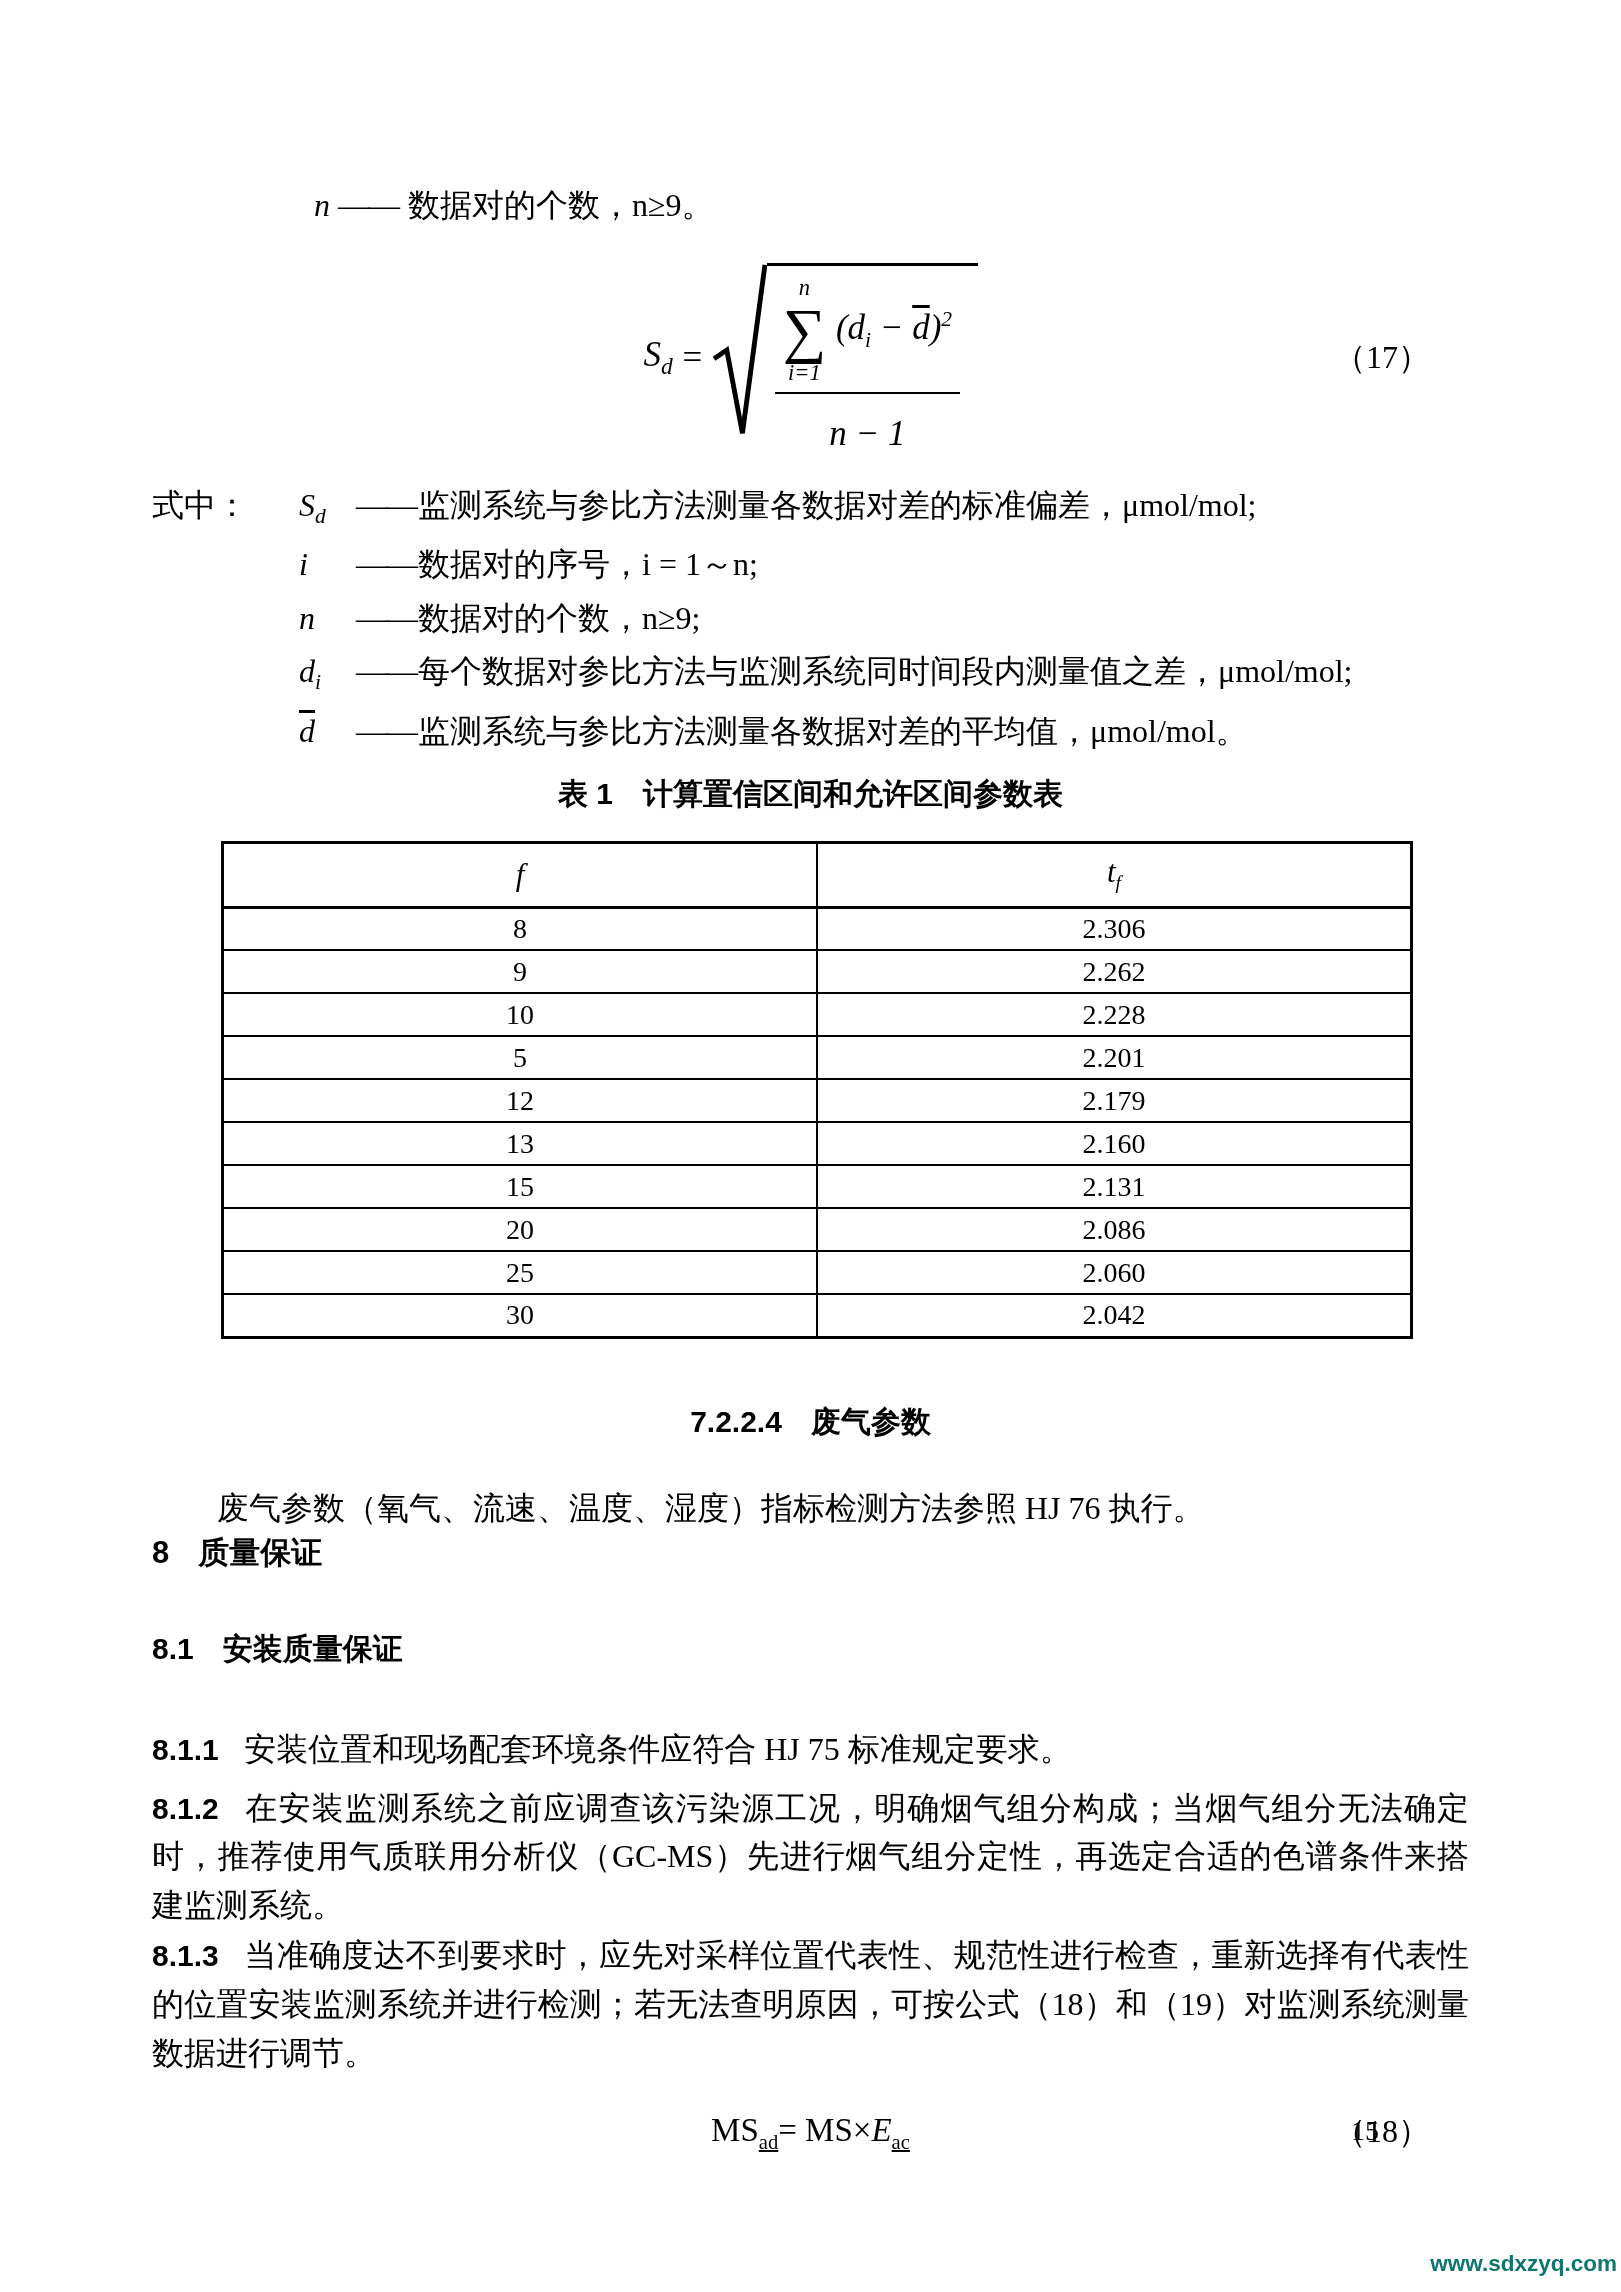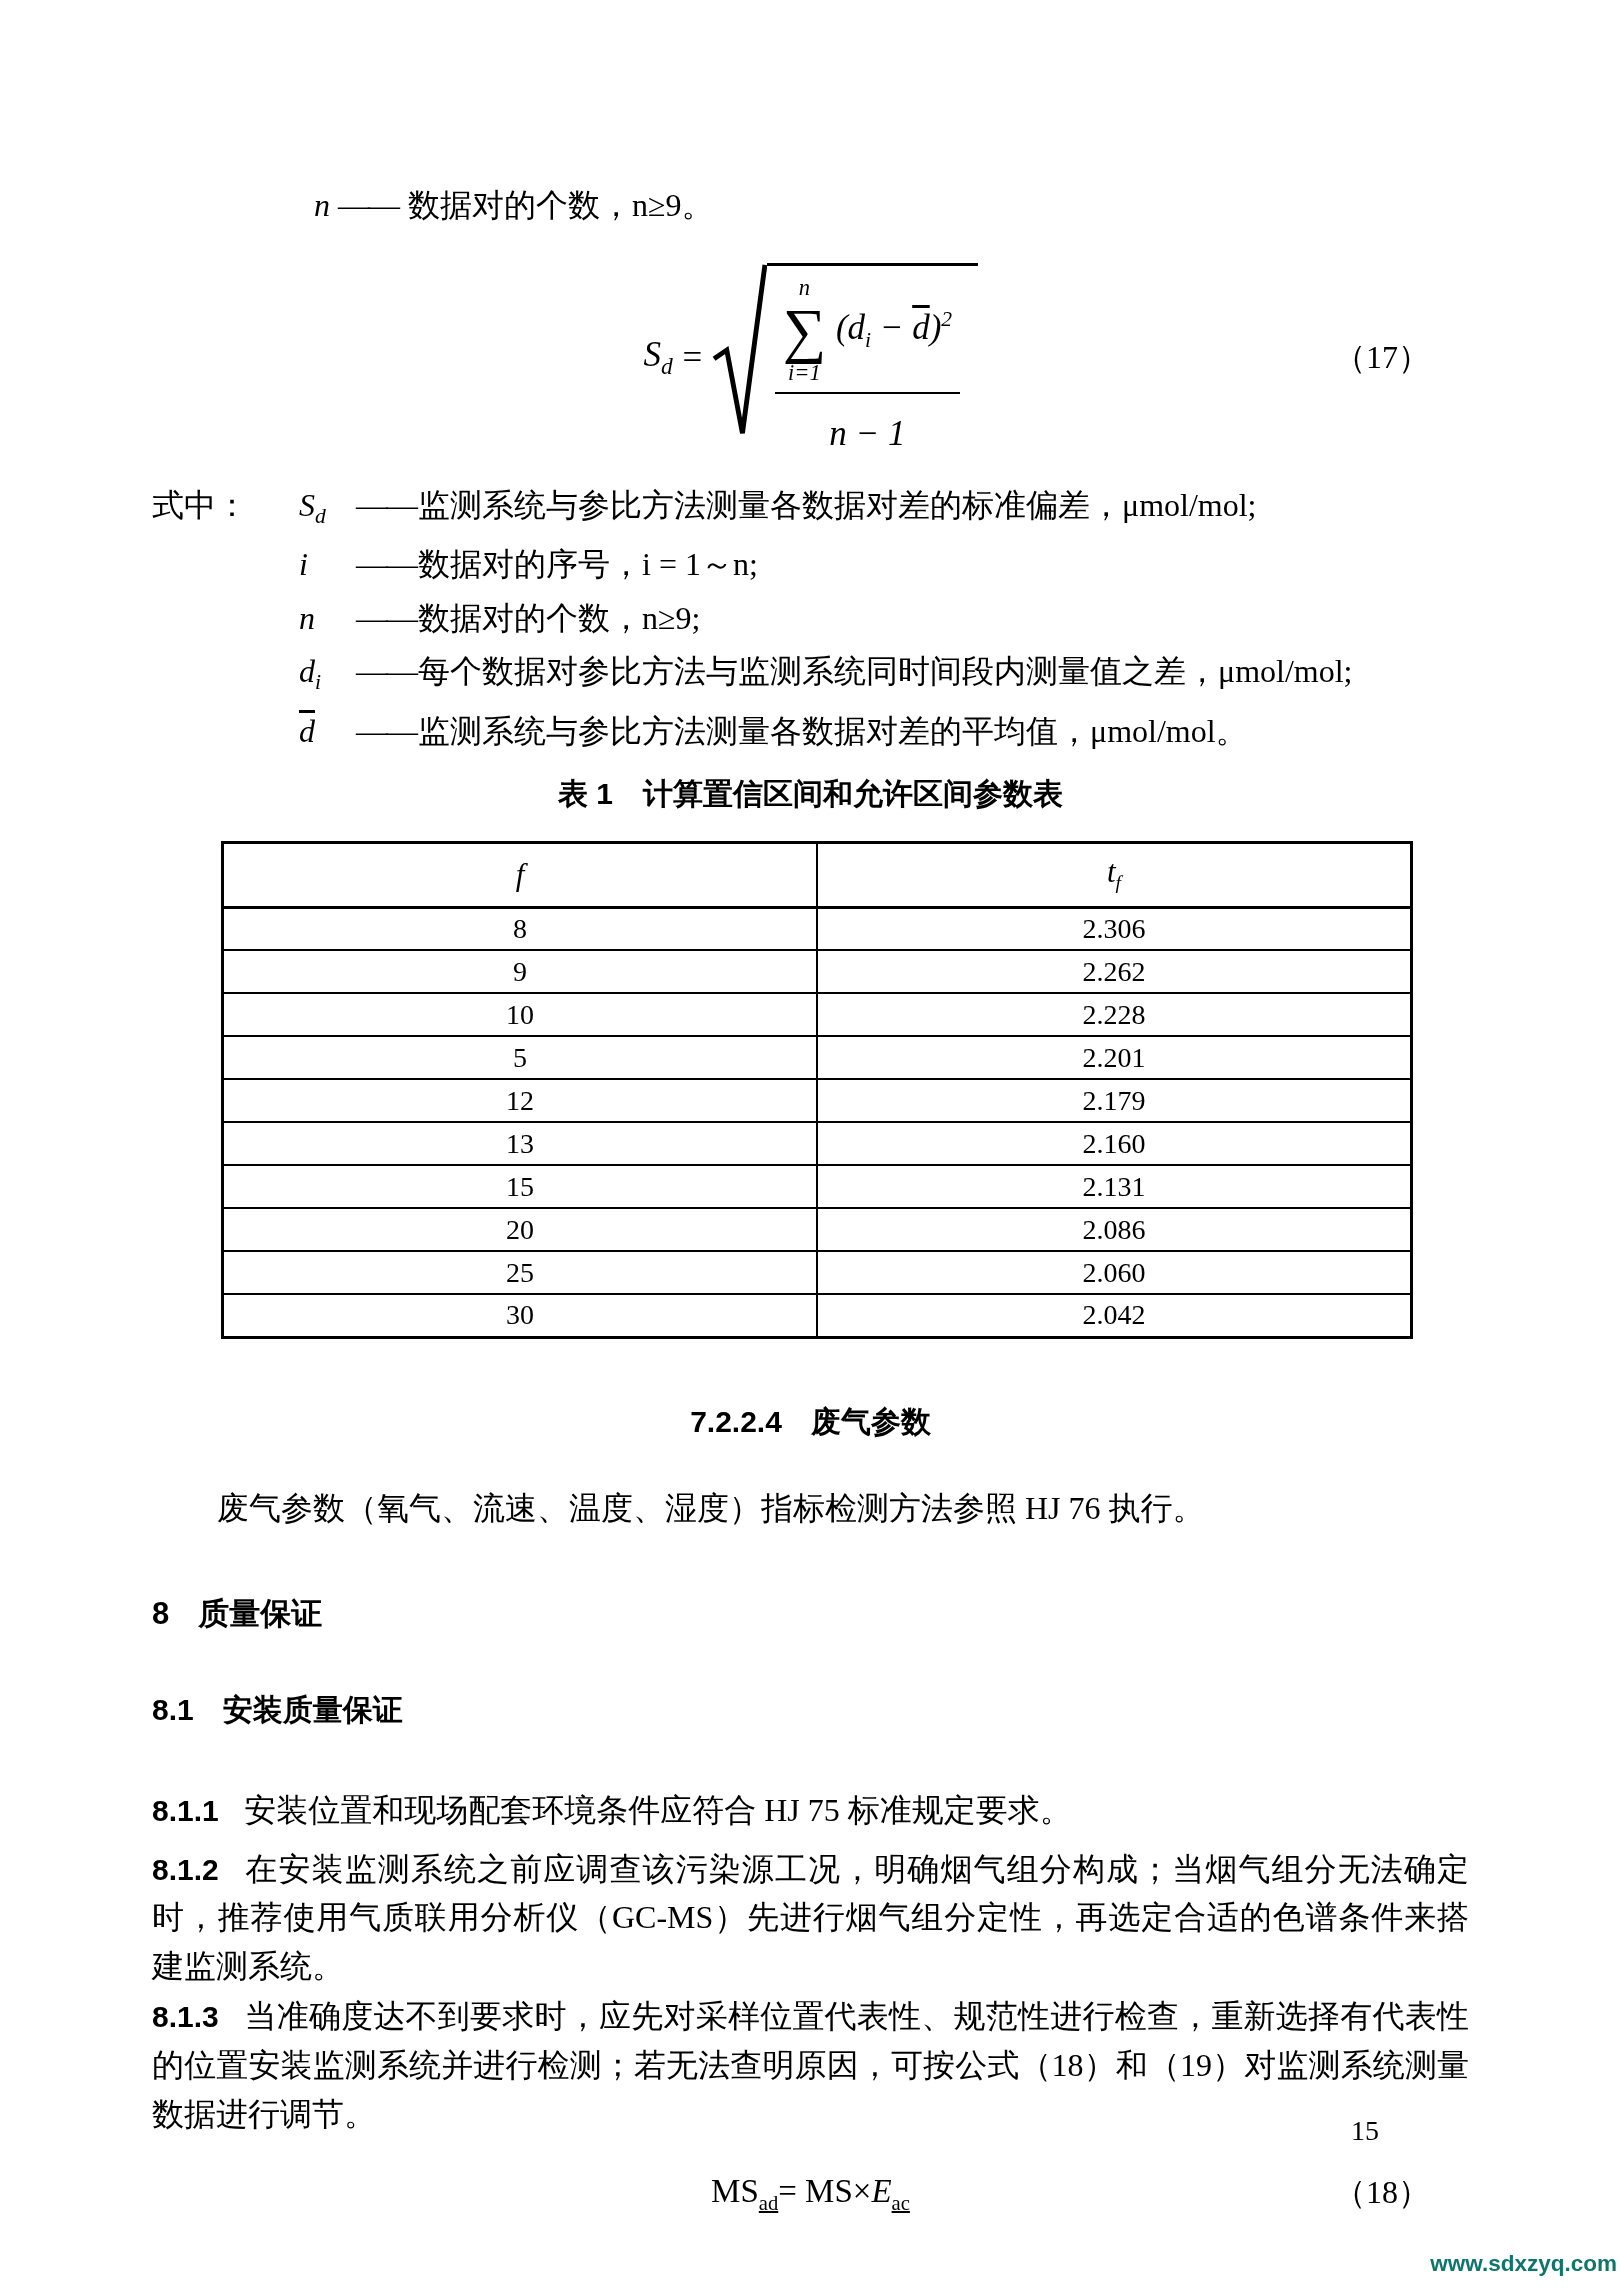--- a/index.html
+++ b/index.html
@@ -57,21 +57,21 @@
   table.params th, table.params td { border:2px solid #000; text-align:center; }
   table.params th { height:65px; font-weight:normal; font-style:italic; font-size:31px;
                     border-bottom:3.9px solid #000; }
   table.params th sub { font-size:19.6px; font-style:italic; }
   table.params td { height:43px; font-size:28px; }
 
   
   .hd { font-family:"Liberation Sans","DejaVu Sans",sans-serif; font-weight:700; font-size:30px; }
   .hd .hd-num { margin-right:29px; }
   .hd-7224 { margin-top:63px;text-align:center; }
-  .hd-8 { margin-top:61px; font-size:31px; }
+  .hd-8 { font-size:31px; }
   .hd-81 { margin-top:55px; }
   .para { font-size:32px; line-height:1.52; text-align:justify; }
   .para-indent { text-indent:65px; }
   .p-7224 { margin-top:41px; }
   .p-811 { margin-top:55px; }
   .p-812 { margin-top:9.8px; }
   .p-813 { margin-top:2px; }
   .pnum { font-family:"Liberation Sans","DejaVu Sans",sans-serif; font-weight:700;
           font-size:30px; margin-right:25.5px; }
 

